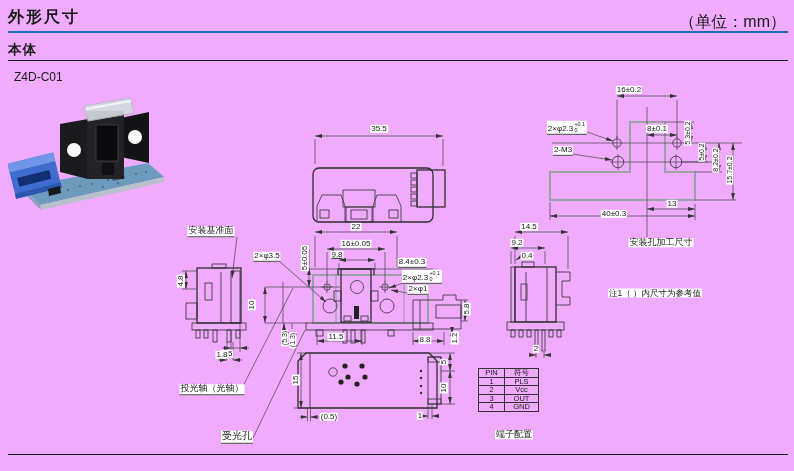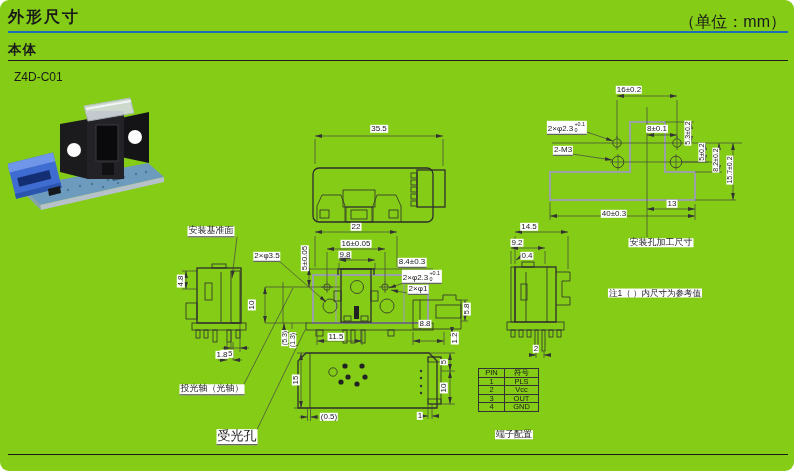--- a/index.html
+++ b/index.html
@@ -1,17 +1,17 @@
 <!DOCTYPE html>
 <html><head>
 <meta charset="utf-8">
 <style>
   html,body{margin:0;padding:0;background:#fff;}
-  #page{position:relative;width:794px;height:471px;background:#84cc16;overflow:hidden;
-        font-family:"Liberation Sans","DejaVu Sans",sans-serif;color:#1a1a1a;border-radius:9px;}
+  #page{position:relative;width:794px;height:471px;background:#f0abfc;overflow:hidden;
+        font-family:"Liberation Sans","DejaVu Sans",sans-serif;color:#1a1a1a;}
   .hdr-title{position:absolute;left:8px;top:7px;font-size:16px;font-weight:bold;letter-spacing:2px;}
   .hdr-unit{position:absolute;right:8px;top:12px;font-size:16px;}
   .rule-blue{position:absolute;left:8px;top:31px;width:780px;height:0;border-top:2px solid #1c6fb5;}
   .sec-title{position:absolute;left:8px;top:41px;font-size:13.5px;font-weight:bold;letter-spacing:1px;}
   .rule-black{position:absolute;left:8px;top:60px;width:780px;height:0;border-top:1.5px solid #1a1a1a;}
   .rule-bottom{position:absolute;left:8px;top:454px;width:780px;height:0;border-top:1.5px solid #1a1a1a;}
   .model{position:absolute;left:14px;top:70px;font-size:12px;}
   #labels span.ann{position:absolute;font-size:8px;white-space:nowrap;background:#fff;
         transform:translate(-50%,-50%);line-height:1.05;padding:0 1px;}
   #labels span.ann.rot{transform:translate(-50%,-50%) rotate(-90deg);}
@@ -304,44 +304,44 @@
       <line x1="550" y1="202" x2="550" y2="220"></line>
       <line x1="584" y1="131" x2="613" y2="141" marker-end="url(#ar)"></line>
       <line x1="572" y1="154" x2="612" y2="160" marker-end="url(#ar)"></line>
     </g>
   </svg>
 
   <div id="labels">
       <span class="ann" style="left: 379px; top: 129px;">35.5</span>
       <span class="ann" style="left: 356px; top: 227px;">22</span>
       <span class="ann" style="left: 356px; top: 244px;">16±0.05</span>
-      <span class="ann" style="left: 345px; top: 255px; text-decoration: underline;">9.8</span>
+      <span class="ann" style="left: 337px; top: 255px; text-decoration: underline;">9.8</span>
       <span class="ann rot" style="left: 305px; top: 258px;">5±0.05</span>
       <span class="ann u" style="left: 412px; top: 263px;">8.4±0.3</span>
       <span class="ann u" style="left: 422px; top: 277px;">2×φ2.3<span class="tol"><i>+0.1</i><i>0</i></span></span>
       <span class="ann u" style="left: 418px; top: 290px;">2×φ1</span>
       <span class="ann u" style="left: 267px; top: 257px;">2×φ3.5</span>
       <span class="ann rot" style="left: 252px; top: 305px;">10</span>
       <span class="ann rot" style="left: 285px; top: 338px; font-size: 7px;">(5.3)</span>
       <span class="ann rot" style="left: 293px; top: 340px; font-size: 7px;">(1.3)</span>
       <span class="ann" style="left: 336px; top: 337px;">11.5</span>
       <span class="ann rot" style="left: 467px; top: 309px;">5.8</span>
       <span class="ann rot" style="left: 455px; top: 338px;">1.2</span>
-      <span class="ann" style="left: 425px; top: 324px;">8.8</span>
+      <span class="ann" style="left: 425px; top: 340px;">8.8</span>
       <span class="ann rot" style="left: 181px; top: 281px;">4.8</span>
       <span class="ann" style="left: 227px; top: 354px;">2.5</span>
       <span class="ann" style="left: 222px; top: 355px;">1.8</span>
       <span class="ann u" style="left: 211px; top: 232px; font-size: 9px;">安装基准面</span>
       <span class="ann rot" style="left: 296px; top: 380px;">15</span>
       <span class="ann" style="left: 329px; top: 417px;">(0.5)</span>
       <span class="ann rot" style="left: 444px; top: 362px;">5</span>
       <span class="ann rot" style="left: 444px; top: 388px;">10</span>
       <span class="ann" style="left: 420px; top: 416px;">1</span>
       <span class="ann u" style="left: 212px; top: 390px; font-size: 9px;">投光轴（光轴）</span>
-      <span class="ann u" style="left: 237px; top: 437px; font-size: 13px;">受光孔</span>
+      <span class="ann u" style="left: 237px; top: 437px; font-size: 10px;">受光孔</span>
       <span class="ann" style="left: 529px; top: 227px;">14.5</span>
       <span class="ann" style="left: 517px; top: 243px;">9.2</span>
       <span class="ann" style="left: 527px; top: 256px;">0.4</span>
       <span class="ann" style="left: 536px; top: 349px;">2</span>
       <span class="ann" style="left: 629px; top: 90px;">16±0.2</span>
       <span class="ann" style="left: 657px; top: 129px;">8±0.1</span>
       <span class="ann rot" style="left: 688px; top: 133px; font-size: 7px;">5.3±0.2</span>
       <span class="ann rot" style="left: 702px; top: 152px; font-size: 7px;">5±0.2</span>
       <span class="ann rot" style="left: 716px; top: 160px; font-size: 7px;">8.2±0.2</span>
       <span class="ann rot" style="left: 730px; top: 170px; font-size: 7px;">15.7±0.2</span>

